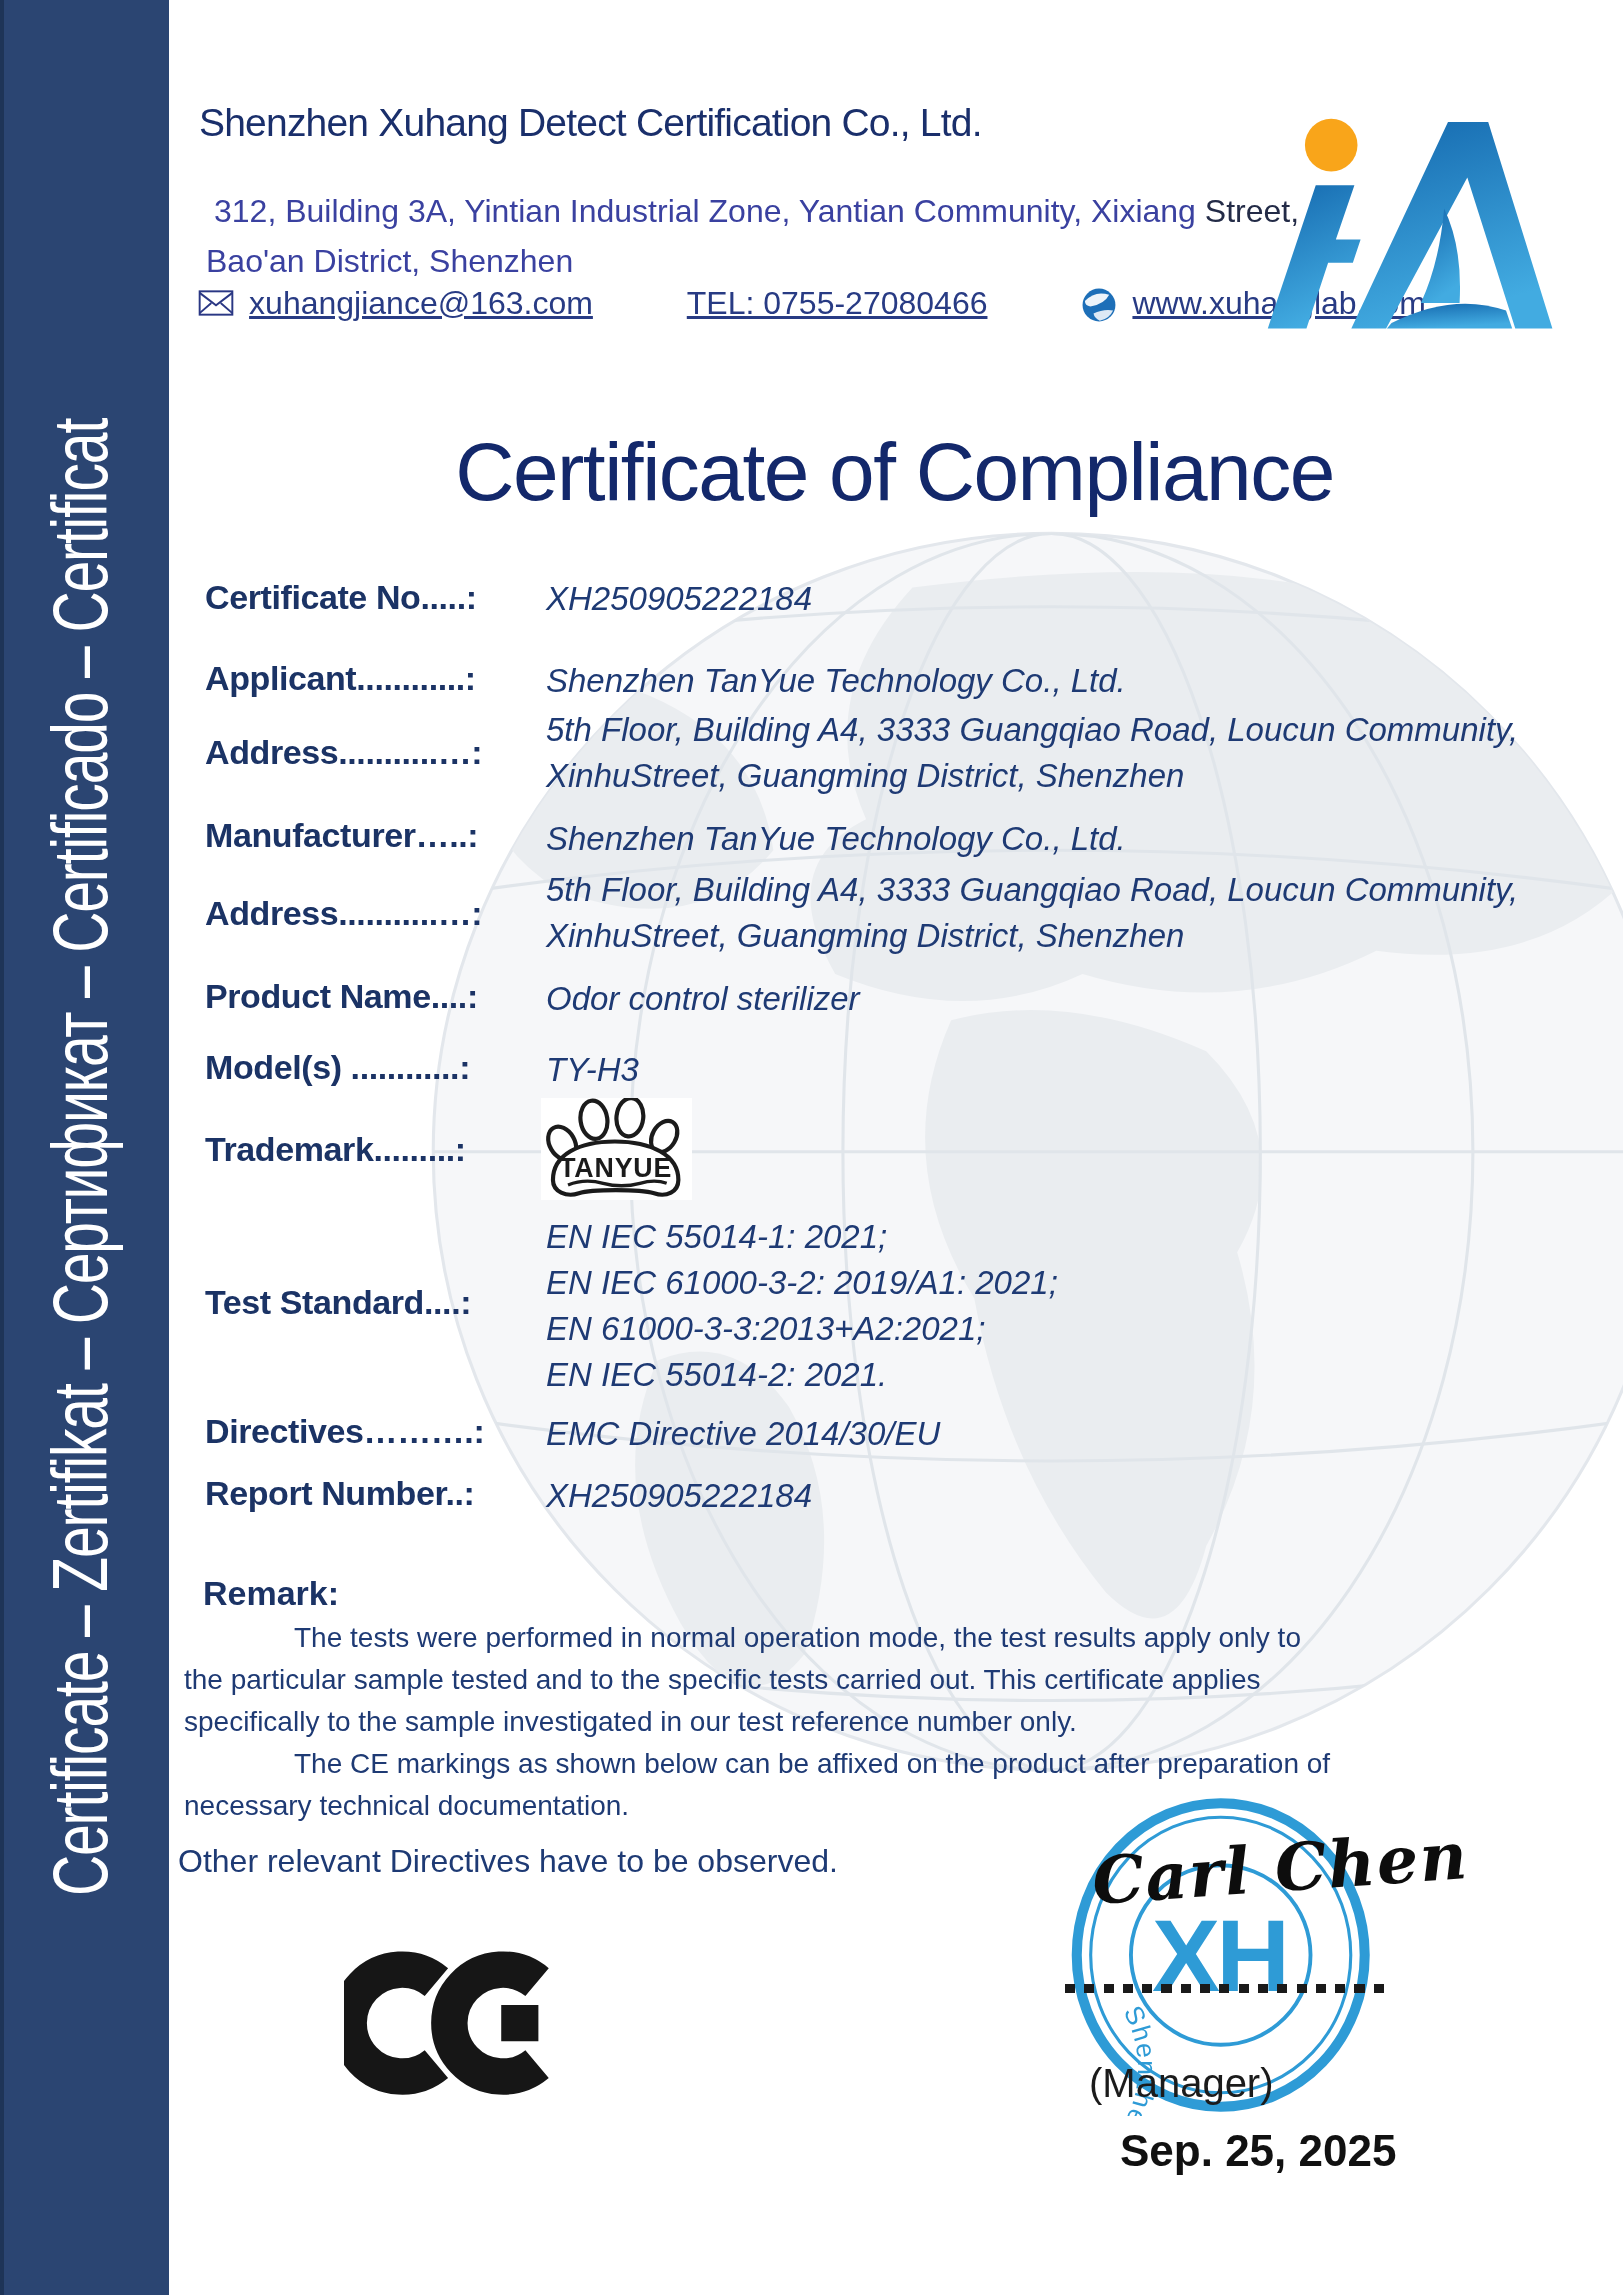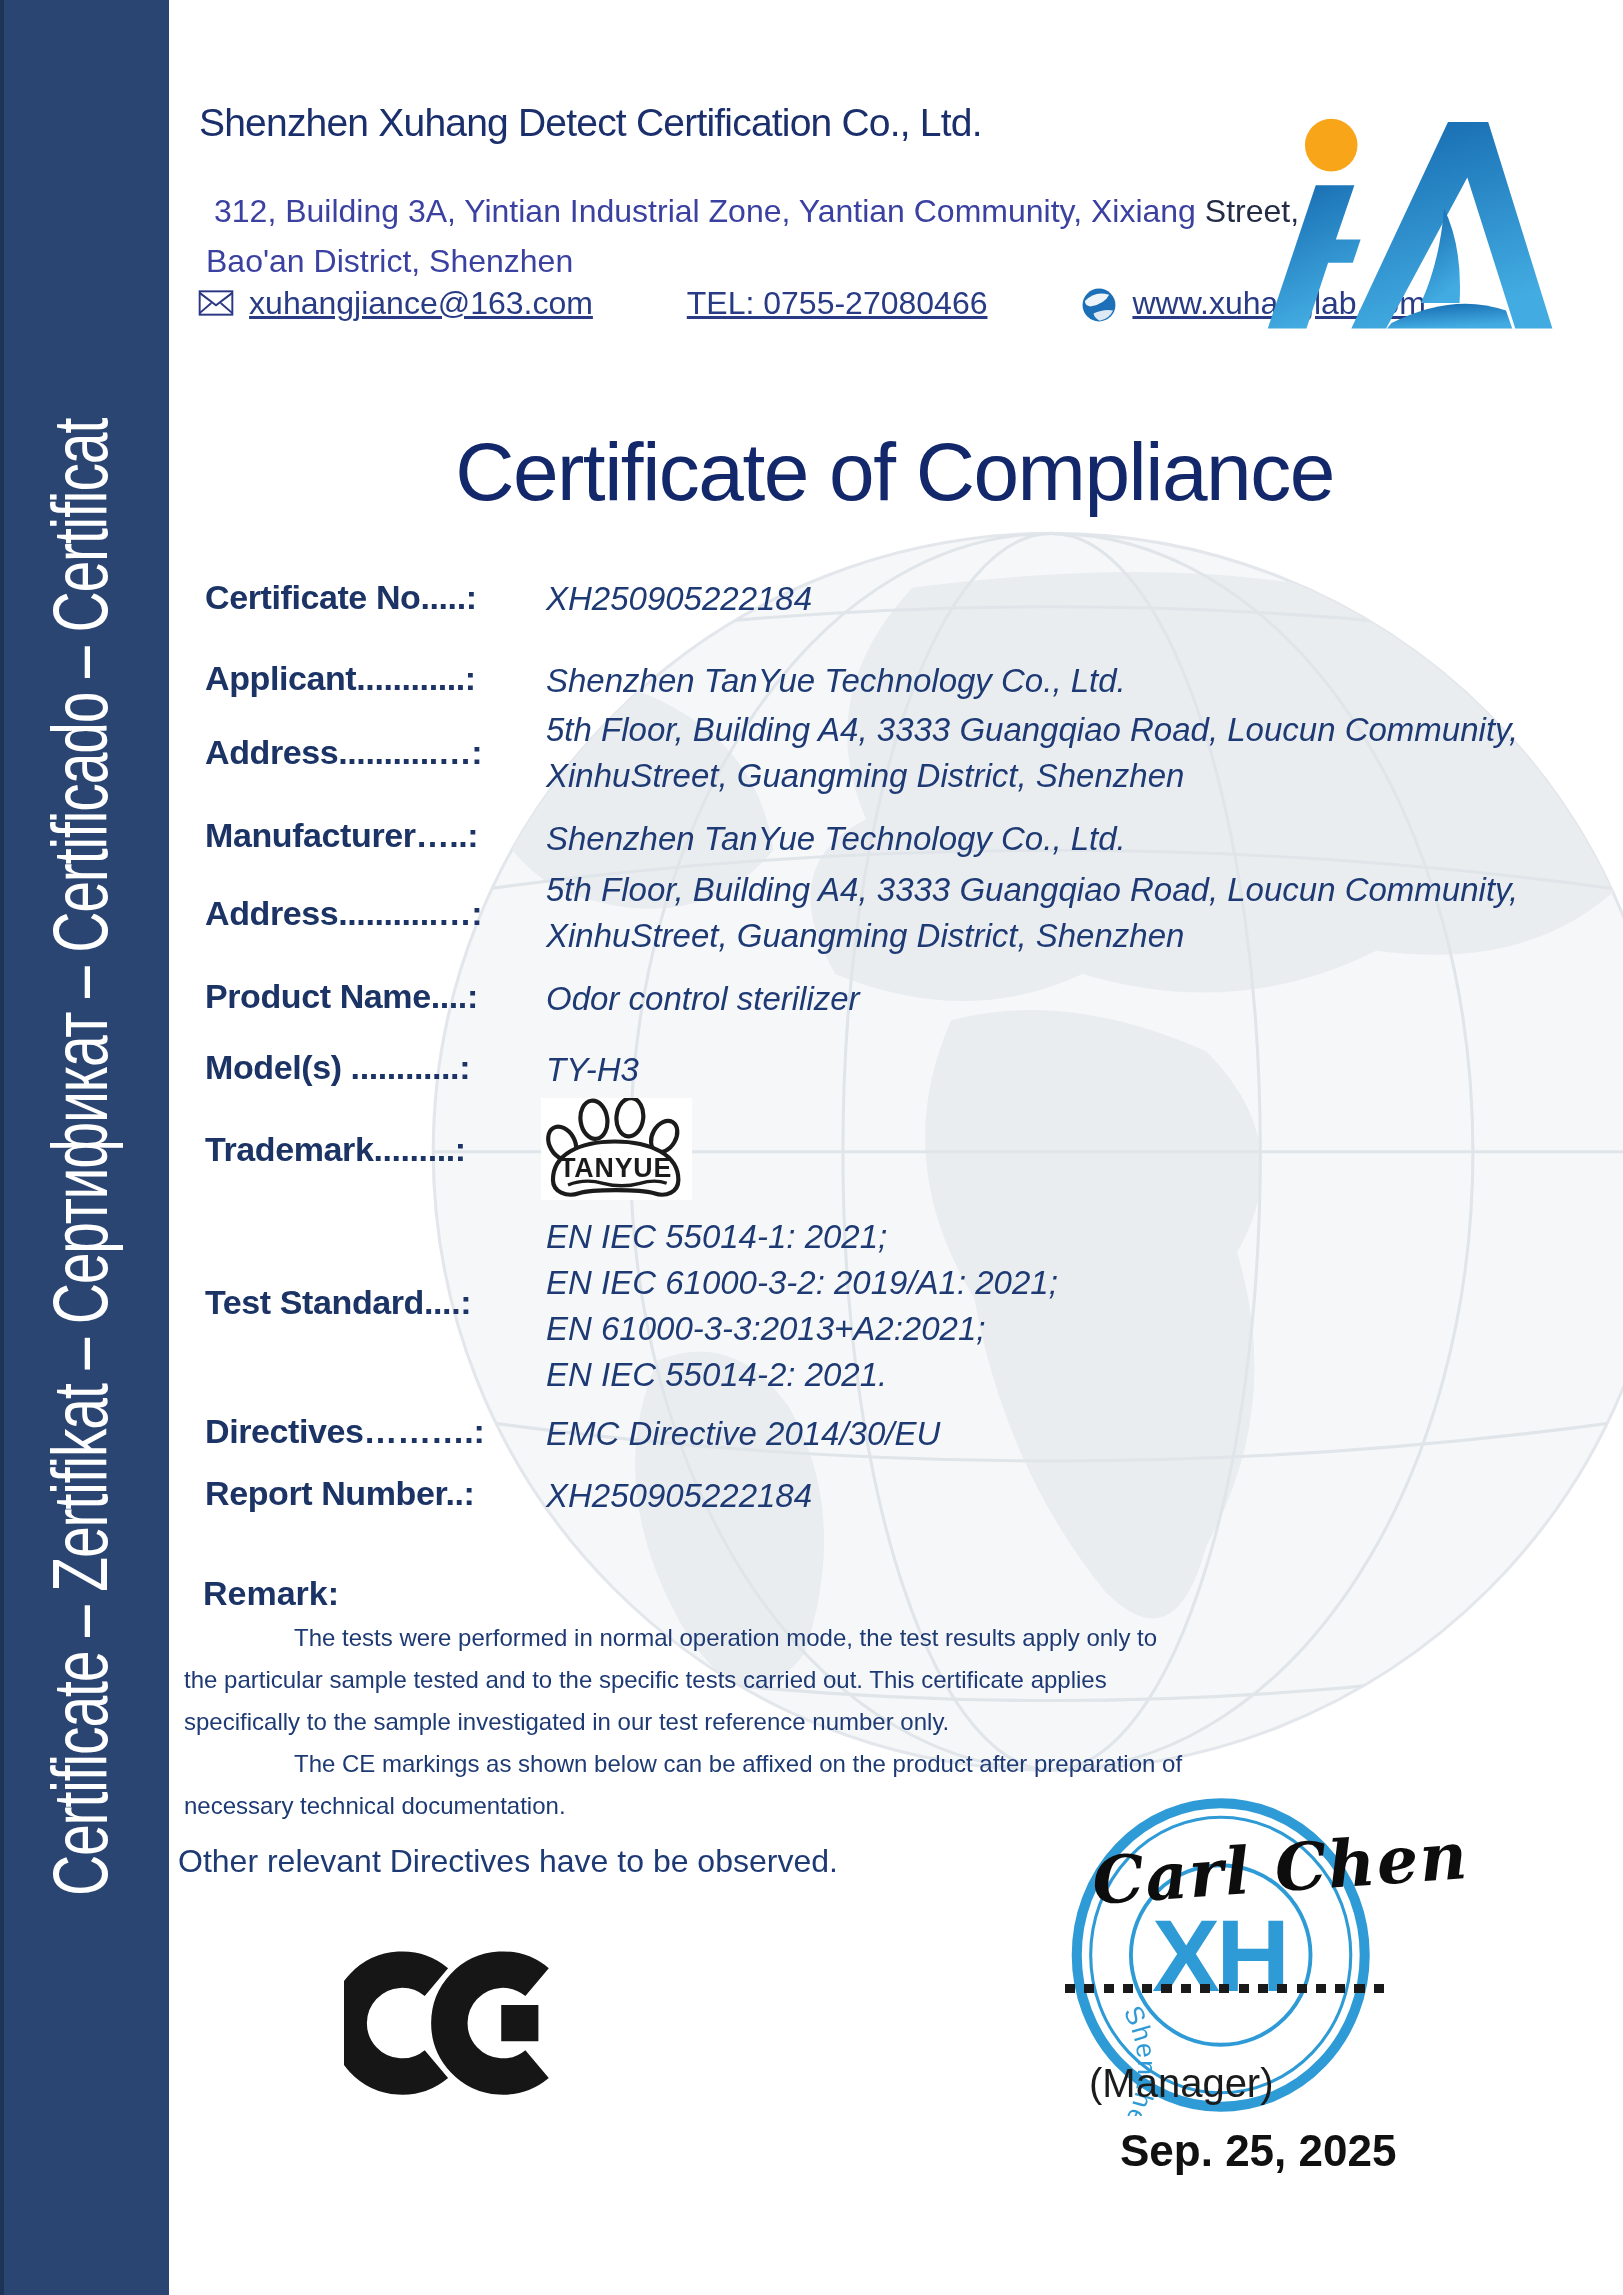--- a/index.html
+++ b/index.html
@@ -32,21 +32,21 @@
     left:165px; top:425px; width:1459px; text-align:center;
     font-size:82px; letter-spacing:-1.5px; color:#13286B; font-weight:500;
   }
   
   .flabel { left:205px; font-size:34px; font-weight:bold; color:#1B3365; letter-spacing:-0.4px; }
   .fvalue { left:546px; font-size:33px; color:#1E3A74;font-style:italic; }
   .fvalue2 { line-height:46px; }
   .tslines { line-height:46px; }
   
   .remark-head { left:203px; top:1574px; font-size:34px; font-weight:bold; color:#1B3365; }
-  #remark-lines { left:184px; top:1617px; width:1415px; font-size:24px; color:#1E3A74; line-height:42px; }
+  #remark-lines { left:184px; top:1617px; width:1415px; font-size:28px; color:#1E3A74; line-height:42px; }
   #remark-lines .ind { padding-left:110px; }
   .other { left:178px; top:1843px; font-size:32px; color:#1E3A74; }
   
   #paw-box { left:541px; top:1098px; width:151px; height:102px; background:#ffffff; z-index:1; }
   
   #stamp-svg { left:1069px; top:1794px; z-index:2; }
   #signature {
     left:1092px; top:1834px; z-index:4; width:263px;
     font-family:"DejaVu Serif", serif; font-style:italic; font-weight:bold;
     font-size:65px; letter-spacing:1.5px; color:#0d0d0d;

